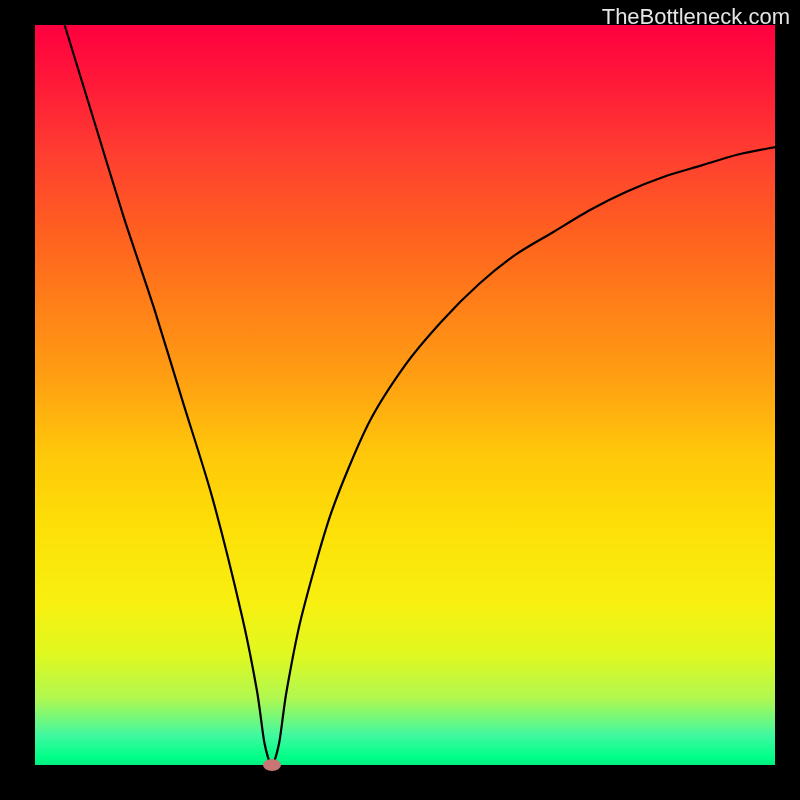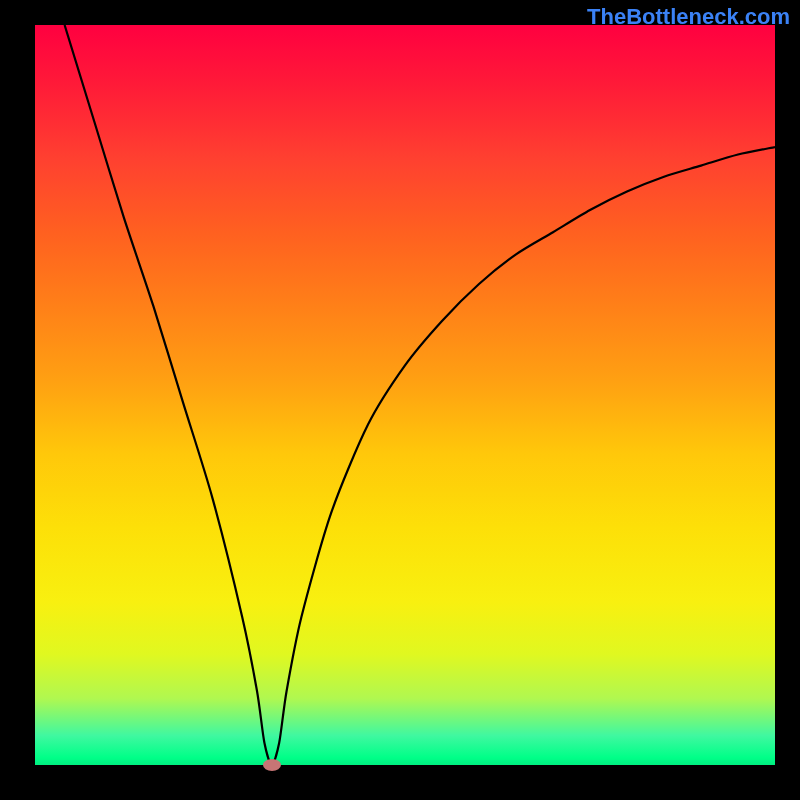--- a/index.html
+++ b/index.html
@@ -8,23 +8,23 @@
     height: 800px;
     background: #000;
     position: relative;
     font-family: Arial, sans-serif;
     overflow: hidden;
   }
   .watermark {
     position: absolute;
     top: 4px;
     right: 10px;
-    color: #3b82f6;
+    color: #e5e5e5;
     font-size: 22px;
-    font-weight: 700;
+    font-weight: 400;
     z-index: 10;
     margin-left: 46px;
   }
   .chart-area {
     position: absolute;
     left: 35px;
     top: 25px;
     width: 740px;
     height: 740px;
     background: linear-gradient(to bottom,

